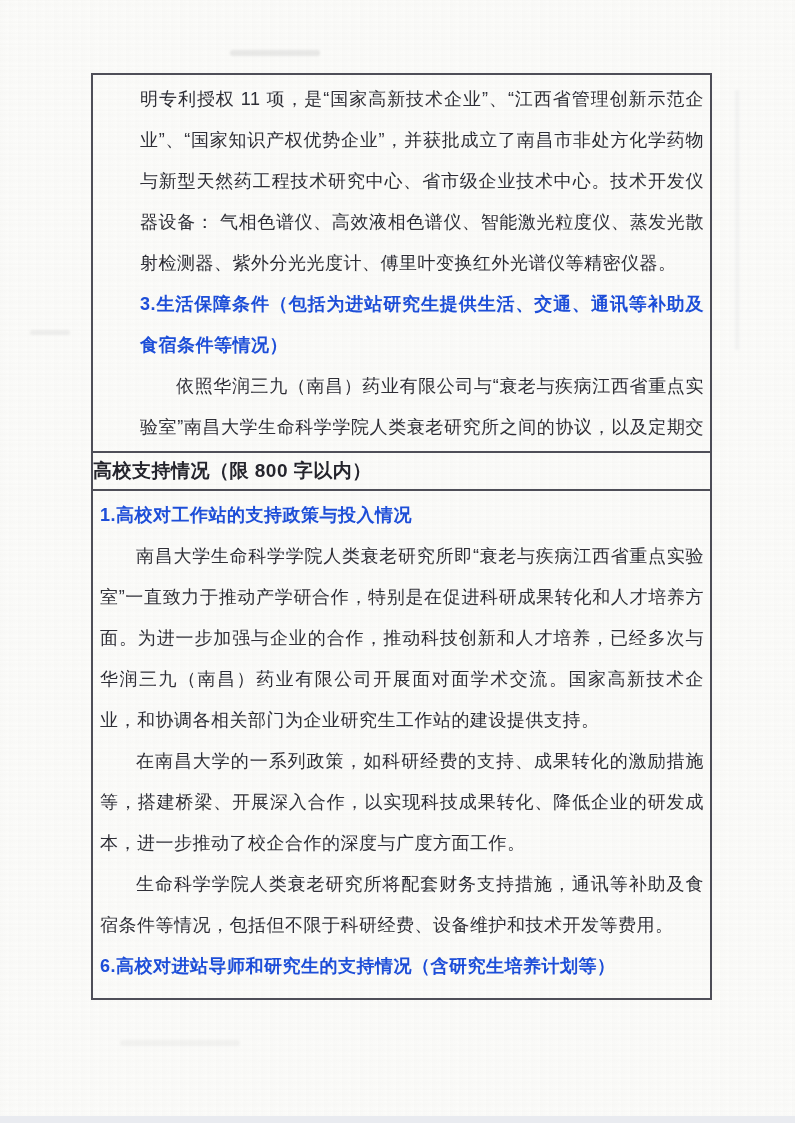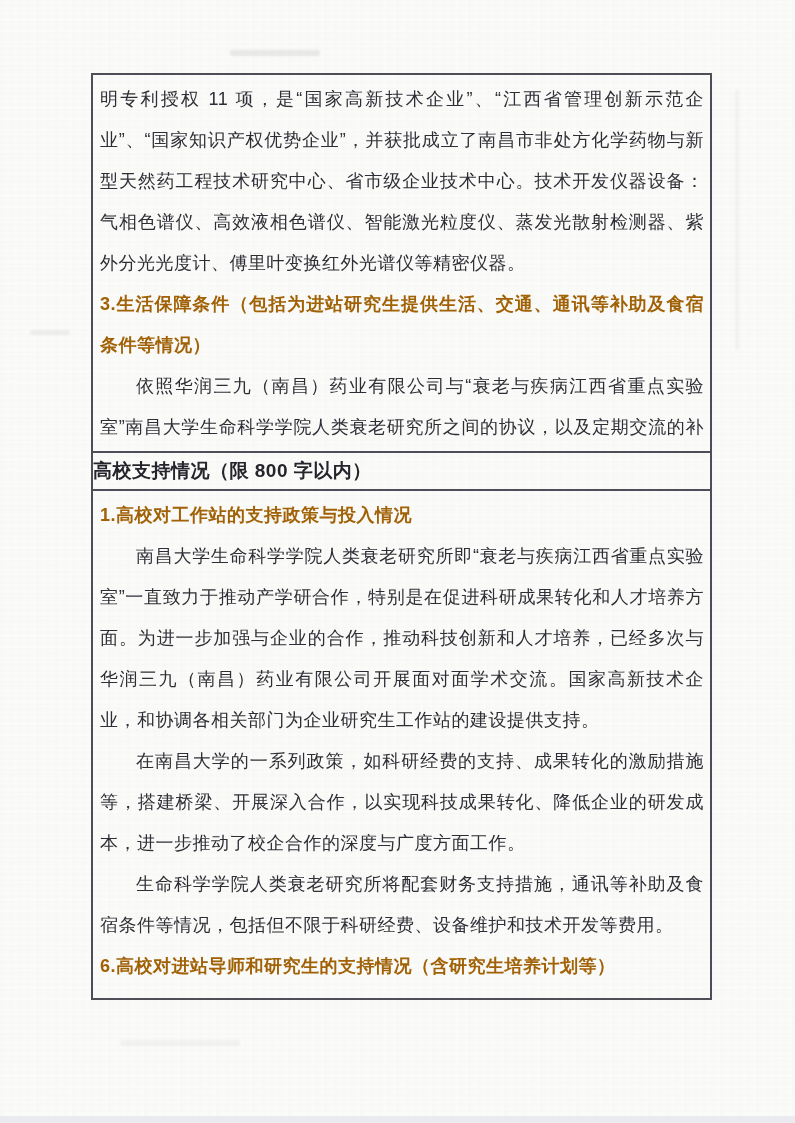--- a/index.html
+++ b/index.html
@@ -47,26 +47,26 @@
   .cell {
     box-sizing: border-box;
     padding: 4px 6px 0 7px;
     font-size: 18px;
     line-height: 41px;
     letter-spacing: 0.5px;
     text-align: justify;
     overflow: hidden;
   }
   .cell p { margin: 0; }
-  .cell-a { height: 376px; }
+  .cell-a { height: 376px; margin-left: 40px; }
   .cell-b { height: 507px; }
   .indent { text-indent: 2em; }
   .h-bold {
     font-weight: 700;
-    color: #a16207;
+    color: #1d4ed8;
   }
   .header-row {
     height: 40px;
     border-top: 2px solid #4e4e58;
     border-bottom: 2px solid #4e4e58;
     box-sizing: border-box;
     display: flex;
     align-items: center;
     font-size: 19px;
     font-weight: 700;

